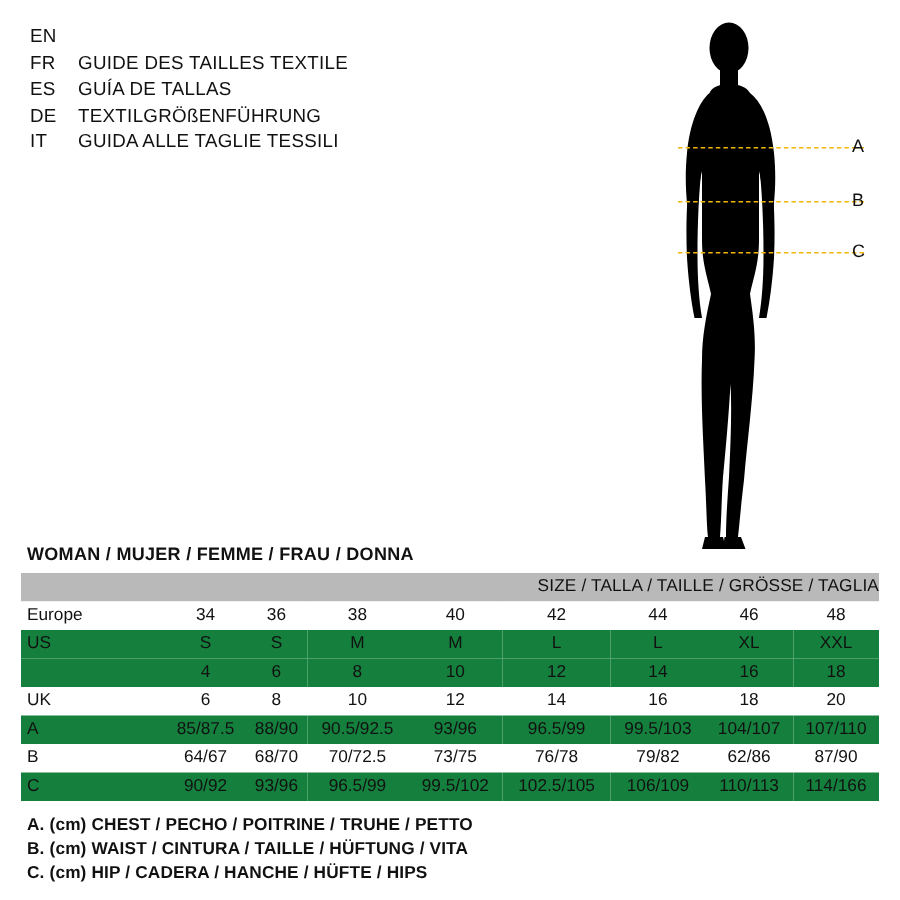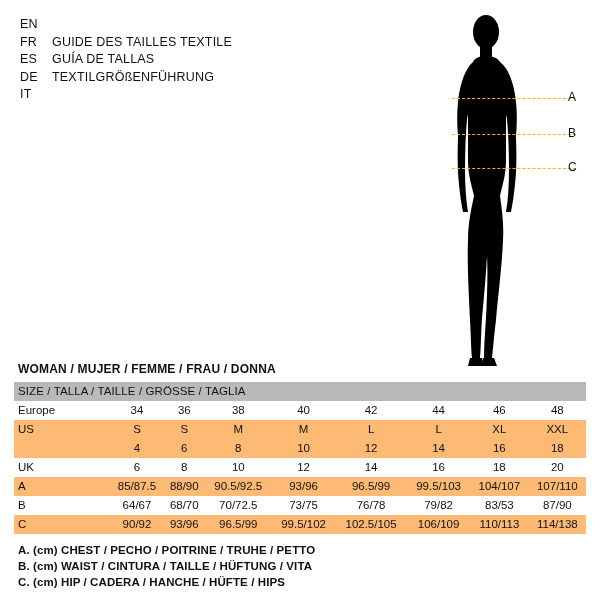--- a/index.html
+++ b/index.html
@@ -102,21 +102,21 @@
     width: 92px;
   }
   tr.header-row {
     background: #b9b9b9;
   }
   tr.header-row th {
     font-size: 11.5px;
     letter-spacing: 0.1px;
   }
   tr.shade {
-    background: #fdba74;
+    background: #15803d;
   }
   tr.plain {
     background: #ffffff;
   }
 
   
   .legend {
     position: absolute;
     left: 18px;
     top: 542px;
@@ -144,20 +144,21 @@
     <div class="lang-row">
       <span class="lang-code">ES</span>
       <span class="lang-text">GUÍA DE TALLAS</span>
     </div>
     <div class="lang-row">
       <span class="lang-code">DE</span>
       <span class="lang-text">TEXTILGRÖßENFÜHRUNG</span>
     </div>
     <div class="lang-row">
       <span class="lang-code">IT</span>
+      <span class="lang-text">GUIDA ALLE TAGLIE TESSILI</span>
     </div>
   </div>
 
   <div class="figure-wrap">
     <svg class="figure-svg" width="160" height="365" viewBox="0 0 160 365">
       <g fill="#000000">
 
         <ellipse cx="56" cy="22" rx="13" ry="17"></ellipse>
 
         <path d="M50 36 h12 v12 h-12 z"></path>
@@ -194,21 +195,21 @@
 
     <div class="measure-line" style="left:22px; top:158px; width:124px;"></div>
     <div class="measure-label" style="left:138px; top:150px;">C</div>
   </div>
 
   <div class="woman-title">WOMAN / MUJER / FEMME / FRAU / DONNA</div>
 
   <table class="size-table">
     <tbody>
       <tr class="header-row">
-        <th class="head-label" colspan="9" style="text-align:left;">SIZE / TALLA / TAILLE / GRÖSSE / TAGLIA</th>
+        <th class="head-label" colspan="9" style="text-align:right;">SIZE / TALLA / TAILLE / GRÖSSE / TAGLIA</th>
       </tr>
 
       <tr class="plain">
         <td class="row-label">Europe</td>
         <td>34</td>
         <td>36</td>
         <td>38</td>
         <td>40</td>
         <td>42</td>
         <td>44</td>
@@ -265,34 +266,34 @@
       </tr>
 
       <tr class="plain">
         <td class="row-label">B</td>
         <td>64/67</td>
         <td>68/70</td>
         <td>70/72.5</td>
         <td>73/75</td>
         <td>76/78</td>
         <td>79/82</td>
-        <td>83/53</td>
+        <td>62/86</td>
         <td>87/90</td>
       </tr>
 
       <tr class="shade">
         <td class="row-label">C</td>
         <td>90/92</td>
         <td>93/96</td>
         <td>96.5/99</td>
         <td>99.5/102</td>
         <td>102.5/105</td>
         <td>106/109</td>
         <td>110/113</td>
-        <td>114/138</td>
+        <td>114/166</td>
       </tr>
     </tbody>
   </table>
 
   <div class="legend">
     <div>A. (cm) CHEST / PECHO / POITRINE / TRUHE / PETTO</div>
     <div>B. (cm) WAIST / CINTURA / TAILLE / HÜFTUNG / VITA</div>
     <div>C. (cm) HIP / CADERA / HANCHE / HÜFTE / HIPS</div>
   </div>
 

